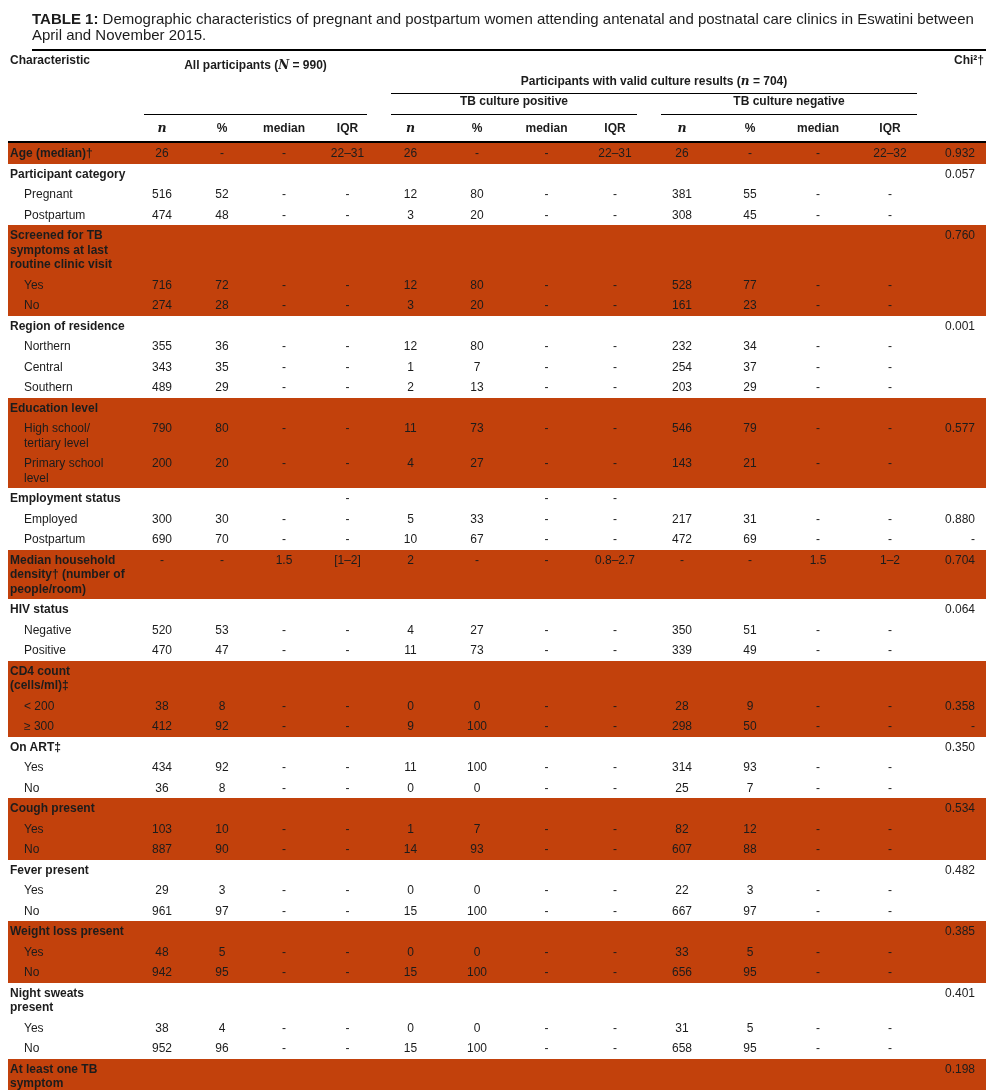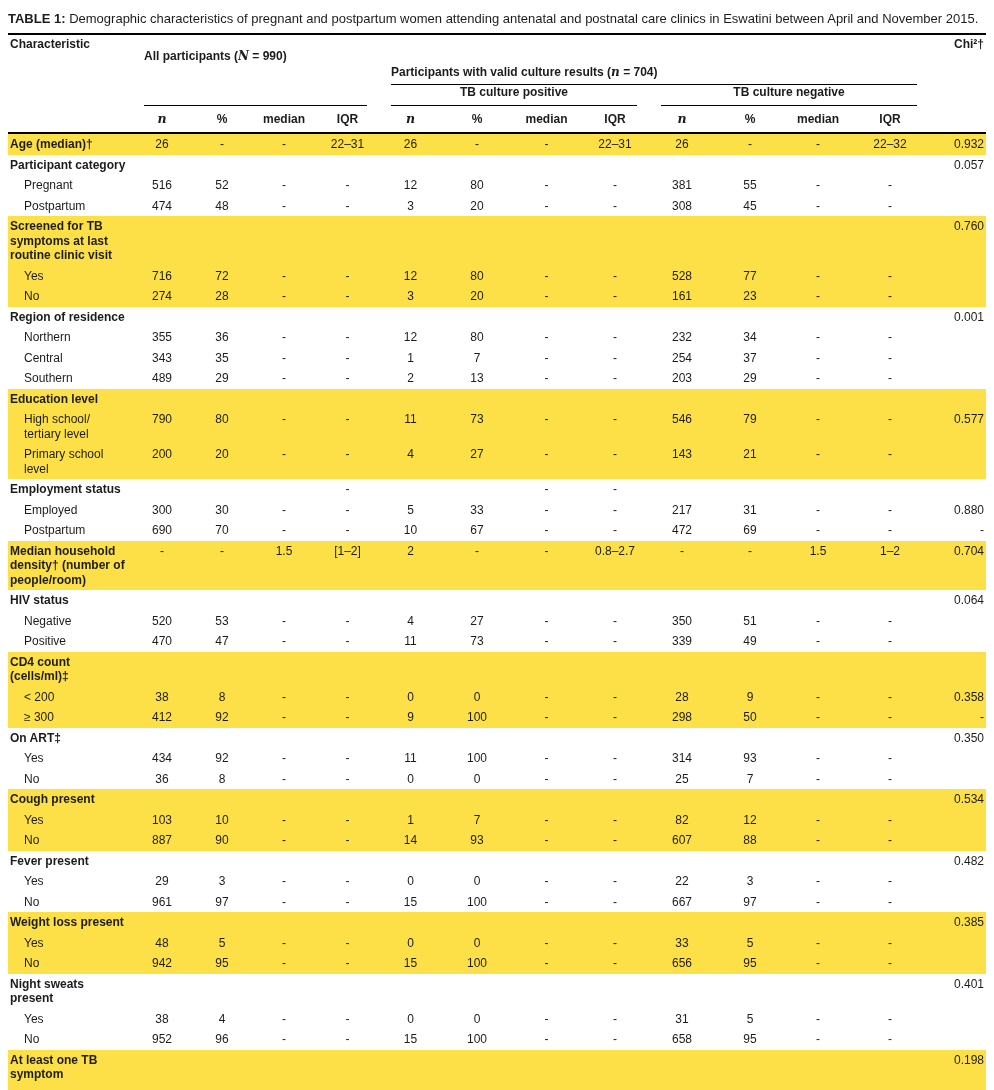--- a/index.html
+++ b/index.html
@@ -6,64 +6,65 @@
   html,body { background:#ffffff; }
   body {
     width:994px; height:1090px; overflow:hidden;
     font-family:"Liberation Sans", sans-serif;
     color:#1c1c1c;
     -webkit-font-smoothing:antialiased;
   }
   .page { padding:6px 8px 0 8px; }
 
   .title {
-    font-size:13px; line-height:16px;
+    font-size:15px; line-height:16px;
     padding:5px 0 6px 0;
     border-bottom:2.6px solid #000;
+    margin-left:24px;
   }
   .title .tlabel { font-weight:bold; }
 
   table {
     width:978px; table-layout:fixed;
     border-collapse:collapse;
   }
   thead { border-bottom:2.3px solid #000; }
   tbody { border-bottom:2.8px solid #000; }
 
   th { font-weight:bold; font-size:12px; }
 
   .hrowA th { vertical-align:top; padding-top:2px; line-height:14px; }
   th.char-h { text-align:left; padding-left:2px; }
   th.chi-h { text-align:right; padding-right:2px; }
-  th.group { text-align:left; padding:14px 12px 0 12px; }
+  th.group { text-align:center; padding:7px 12px 0 12px; }
   th.group .gtext { display:block; }
   th.group .ruled { border-bottom:1.5px solid #000; padding-bottom:5px;margin-top:16px; }
   .var { font-family:"DejaVu Serif", serif; font-style:italic; font-weight:bold; }
 
   .hrowB th { vertical-align:bottom; padding:0 12px; }
   .rule-line {
     display:block; text-align:center;
     border-bottom:1.5px solid #000;
     padding-bottom:5px; line-height:15px; min-height:1px;
   }
   .rule-line.empty { padding-bottom:0; height:1px; }
 
   .hrowC th { text-align:center; padding:5px 0 6px 0; }
   .hrowC th.ncol { font-family:"DejaVu Serif", serif; font-style:italic; font-size:12.5px; }
 
   td {
     font-size:12px; line-height:14.5px;
     vertical-align:top; text-align:center;
     padding:3px 2px;
   }
-  tr.shaded { background:#fde047; }
+  tr.shaded { background:#c2410c; }
   td.label { text-align:left; padding-left:2px; white-space:pre-line; }
   tr.section td.label { font-weight:bold; }
   tr.sub td.label { padding-left:16px; }
-  td.chi { text-align:right; padding-right:2px; }
+  td.chi { text-align:right; padding-right:11px; }
 </style>
 </head>
 <body>
 
 <div class="page">
 
   <div class="title">
     <span class="tlabel">TABLE 1:</span><span> Demographic characteristics of pregnant and postpartum women attending antenatal and postnatal care clinics in Eswatini between April and November 2015.</span>
   </div>
 

